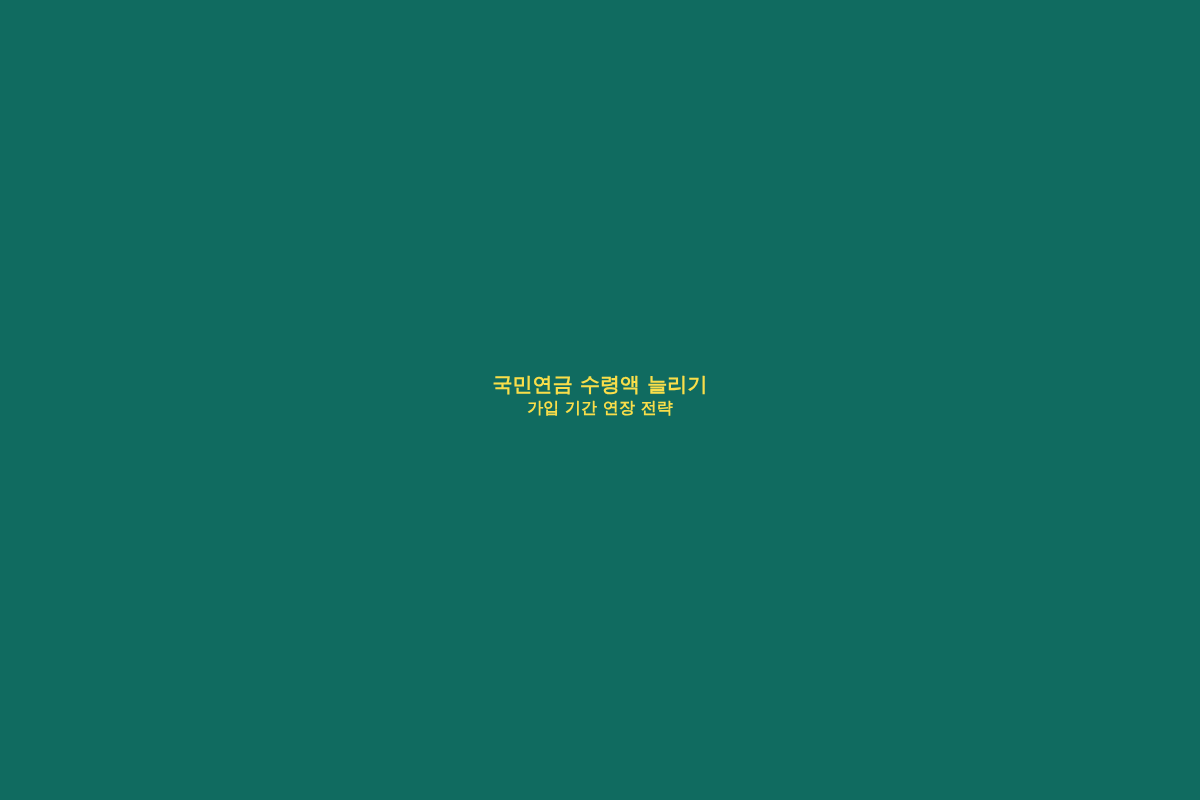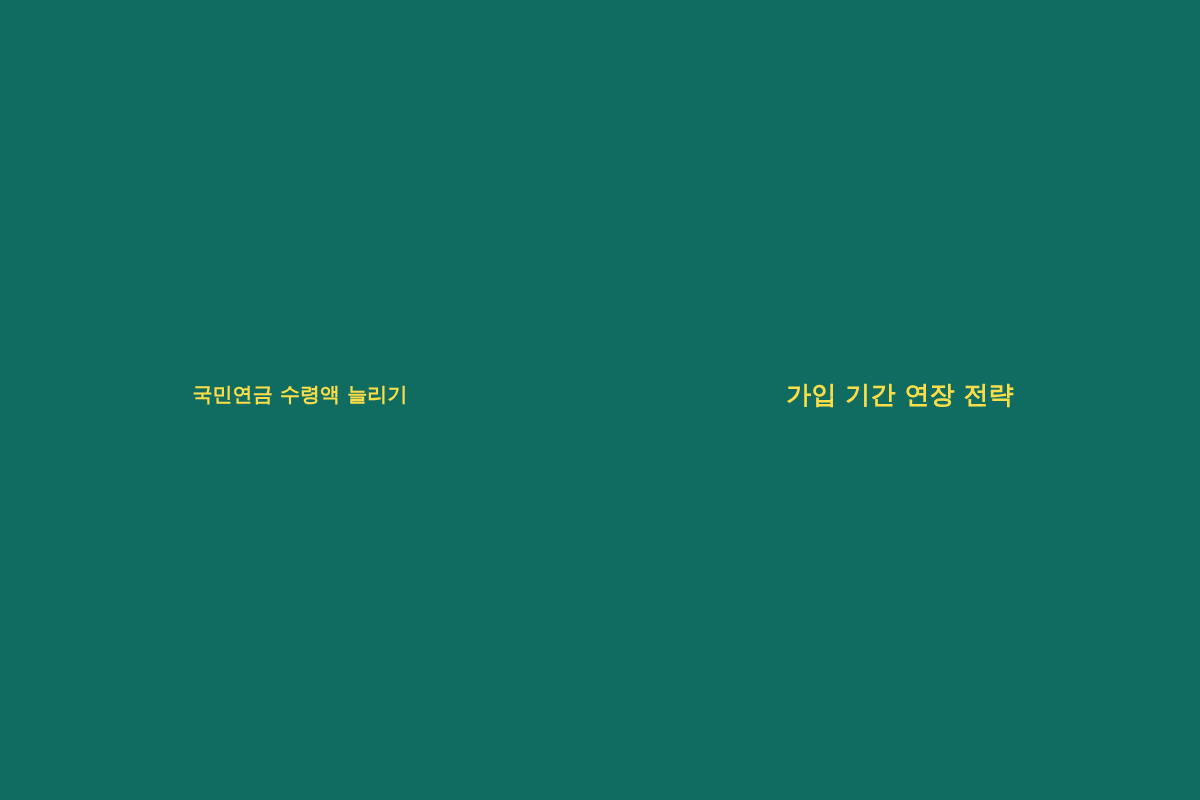--- a/index.html
+++ b/index.html
@@ -24,21 +24,21 @@
     flex-direction: column;
     align-items: center;
     justify-content: center;
     background: #106B60;
     -webkit-user-select: none;
     user-select: none;
   }
 
   #title-block {
     display: flex;
-    flex-direction: row;
+    flex-direction: column;
     align-items: center;
     justify-content: center;
     width: 100%;
     
     margin-top: -10px;
   }
 
   .title-line {
     display: block;
     width: 100%;
@@ -65,17 +65,17 @@
 </style>
 </head>
 <body>
 
 <div id="banner" style="background: rgb(16, 107, 96);">
 
   <div id="title-block">
 
     <span class="title-line line-1" style="color: rgb(249, 222, 74); font-size: 20px;">국민연금 수령액 늘리기</span>
 
-    <span class="title-line line-2" style="color: rgb(249, 222, 74); font-size: 25px;">가입 기간 연장 전략</span>
+    <span class="title-line line-2" style="color: rgb(249, 222, 74); font-size: 16px;">가입 기간 연장 전략</span>
 
   </div>
 
 </div>
 
 </body></html>

